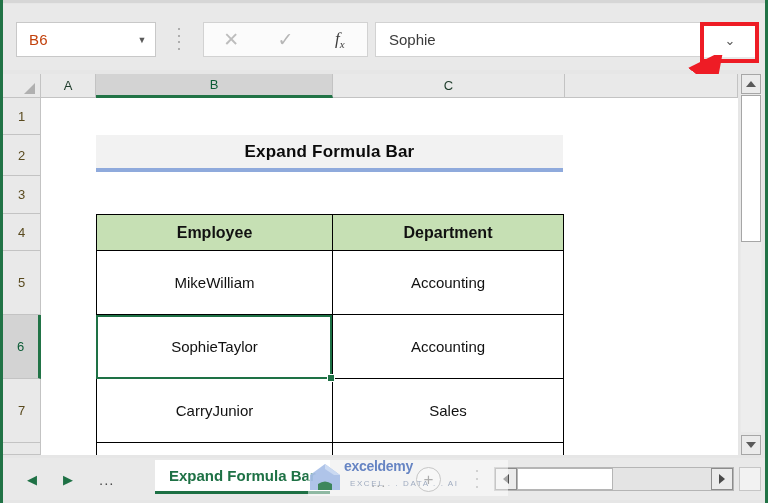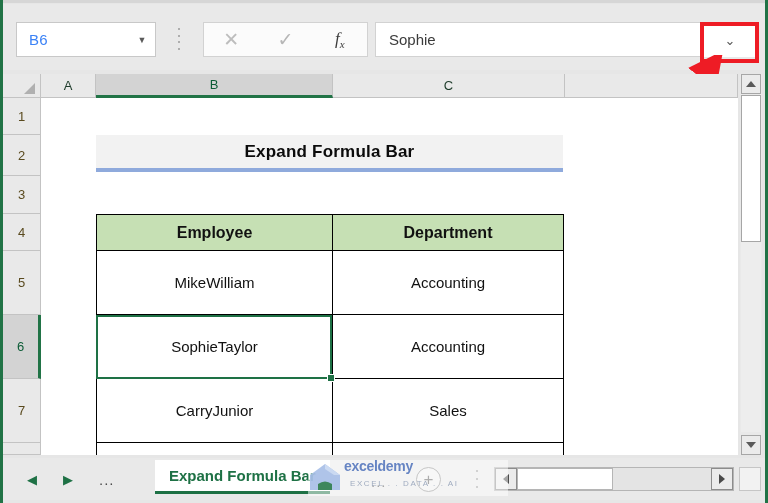--- a/index.html
+++ b/index.html
@@ -17,21 +17,21 @@
   .frame-top{position:absolute;left:0;top:0;width:768px;height:3px;background:#d6d6d6;}
 
   
   .fbar{position:absolute;left:3px;top:4px;width:762px;height:66px;background:#e9e9e9;}
   .namebox{
     position:absolute;left:13px;top:18px;width:140px;height:35px;
     background:#ffffff;border:1px solid #c8c8c8;box-sizing:border-box;
     display:flex;align-items:center;
   }
   .namebox .nb-text{
-    flex:1;padding-left:12px;font-size:15px;color:#3b82f6;letter-spacing:.2px;
+    flex:1;padding-left:12px;font-size:15px;color:#c2410c;letter-spacing:.2px;
   }
   .namebox .nb-caret{
     width:26px;display:flex;align-items:center;justify-content:center;
     font-size:9px;color:#5a5a5a;
   }
   .dots-v{
     position:absolute;left:173px;top:24px;width:6px;height:22px;
     display:flex;flex-direction:column;justify-content:space-between;align-items:center;
   }
   .dots-v i{display:block;width:2px;height:2px;background:#9a9a9a;border-radius:50%;}

